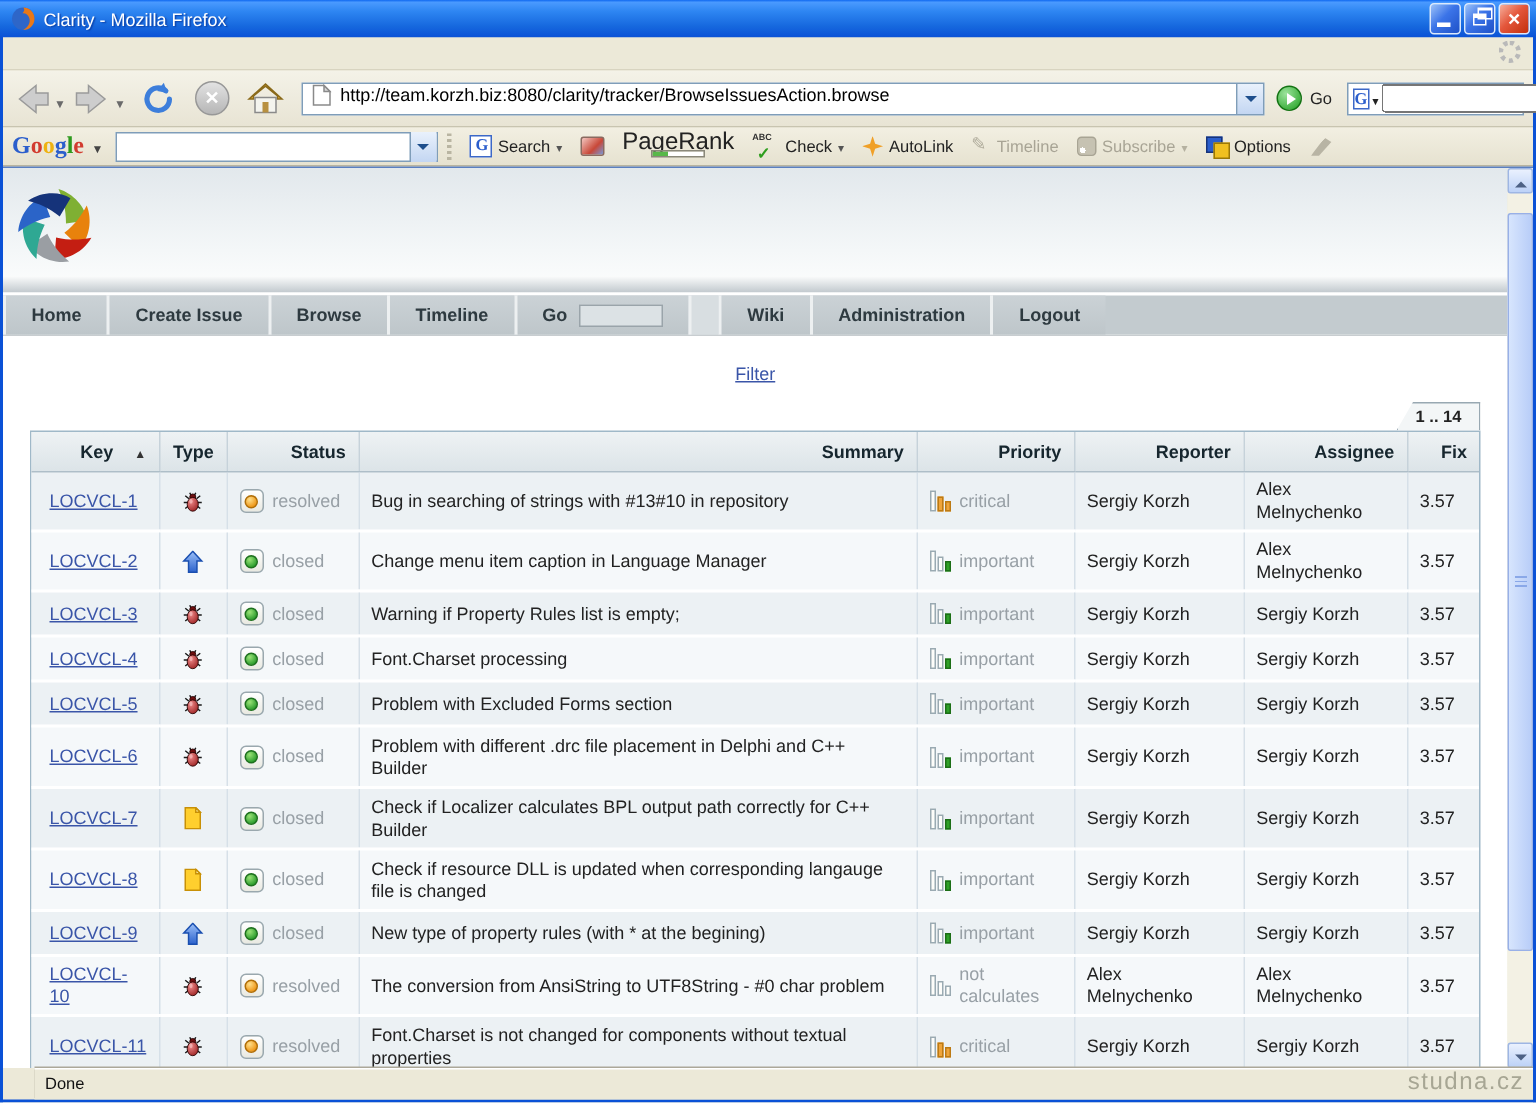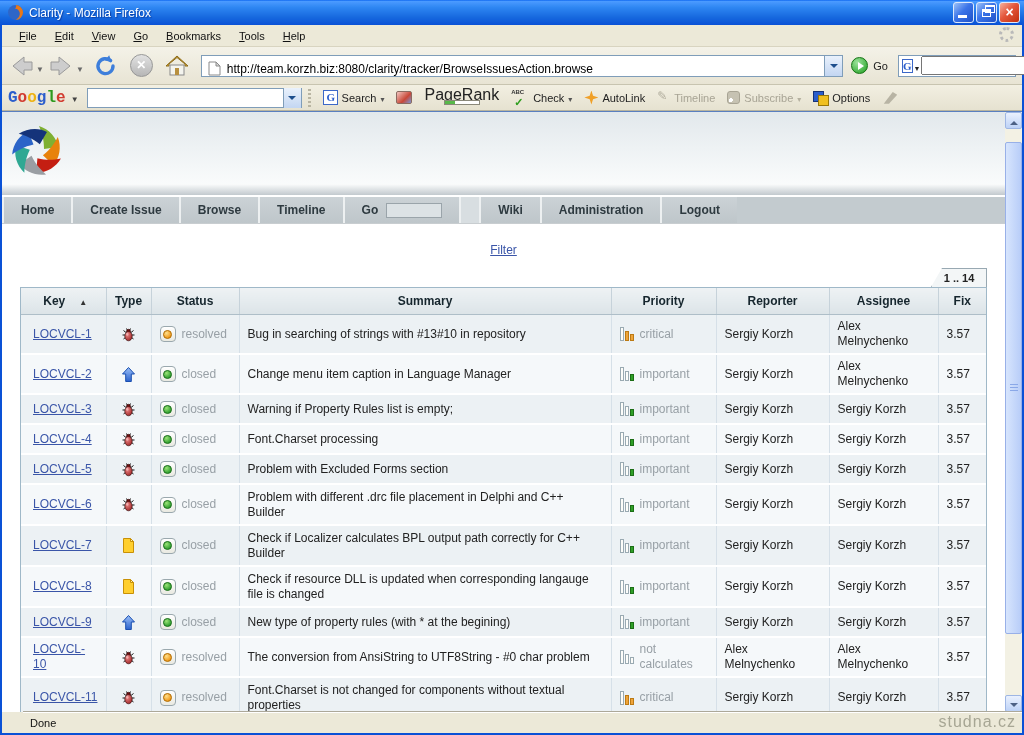--- a/index.html
+++ b/index.html
@@ -31,39 +31,39 @@
   .throbber { position:absolute; right:8px; top:2px; width:15px; height:15px; border:3px dotted #B9B9B9; border-radius:50%; }
 
   
   .navbar { position:absolute; top:47px; left:0; right:0; height:38px; background:linear-gradient(#F4F2E8,#E8E4D4);
     border-bottom:1px solid #C8C4B0; display:flex; align-items:center; padding:0 6px; }
   .navgrp { display:flex; align-items:center; }
   .ddcaret { font-size:8px; color:#6A6A6A; margin:8px 4px 0 1px; }
   .stopbtn { width:23px; height:23px; border-radius:50%; background:linear-gradient(#E2E2E2,#B6B6B6);
     border:1px solid #979797; color:#fff; font-weight:bold; font-size:12px; text-align:center; line-height:21px; margin:0 6px; }
   .homebtn, .reloadbtn { margin:0 5px; }
-  .urlbox { flex:1; height:22px; background:#fff; border:1px solid #7F9DB9; display:flex; align-items:flex-end; margin:0 8px 0 6px; }
+  .urlbox { flex:1; height:22px; background:#fff; border:1px solid #7F9DB9; display:flex; align-items:flex-start; margin:0 8px 0 6px; }
   .url-favicon { width:13px; height:15px; margin:0 6px; flex:0 0 auto; }
   .urlbox input { flex:1; border:none; outline:none; font-size:12px; font-family:"Liberation Sans",sans-serif; color:#000; background:transparent; }
   .url-dd { width:18px; height:20px; background:linear-gradient(#E9F1FC,#C3D6F2); border-left:1px solid #7F9DB9;
     display:flex; align-items:center; justify-content:center; }
   .url-dd::before { content:""; border:4px solid transparent; border-top-color:#1D4E8C; margin-top:4px; }
   .gobtn-circle { width:17px; height:17px; border-radius:50%; background:radial-gradient(circle at 35% 30%,#9CE39C,#1E9E1E);
     border:1px solid #127212; position:relative; margin-right:5px; }
   .gobtn-circle::before { content:""; position:absolute; left:6px; top:4px; border:4px solid transparent; border-left:6px solid #fff; }
   .go-label { font-size:11px; color:#222; margin-right:10px; }
   .searchbox { width:118px; height:22px; background:#fff; border:1px solid #7F9DB9; display:flex; align-items:center; padding-left:3px; }
   .g-sq { width:14px; height:14px; border:1px solid #3C68C8; font-size:11px; font-weight:bold; color:#2B5ECC;
     font-family:"Liberation Serif",serif; text-align:center; line-height:13px; }
   .g-sq-dd { font-size:7px; color:#222; margin:6px 0 0 1px; }
 
   
   .gtoolbar { position:absolute; top:85px; left:0; right:0; height:26px; background:linear-gradient(#F2EFE2,#E6E2D0);
     border-bottom:1px solid #B8B4A0; display:flex; align-items:center; padding:0 6px; font-size:11px; color:#222; }
-  .google-logo { font-family:Liberation Mono, monospace; font-weight:bold; font-size:16px; letter-spacing:0; margin-right:2px; }
+  .google-logo { font-family:Liberation Serif, serif; font-weight:bold; font-size:16px; letter-spacing:0; margin-right:2px; }
   .logo-dd { font-size:8px; color:#444; margin:4px 8px 0 3px; }
   .gsearch-input { width:215px; height:20px; border:1px solid #7F9DB9; background:#fff; display:flex; align-items:center; }
   .gsearch-input input { flex:1; border:none; outline:none; background:transparent; font-size:12px; }
   .gsep { width:7px; height:18px; margin:0 6px; background:repeating-linear-gradient(180deg,#B9B5A2 0 2px,transparent 2px 4px); width:3px; }
   .gbtns { display:flex; align-items:center; }
   .gbtn { display:flex; align-items:center; gap:4px; padding:2px 6px; border-radius:2px; }
   .gbtn.disabled .glabel { color:#A8A495; }
   .glabel { font-size:11px; }
   .gdd::before { content:"▾"; font-size:8px; color:#555; }
   .gbtn.disabled .gdd::before { color:#B5B1A0; }
@@ -114,21 +114,21 @@
   .pagination { width:56px; height:19px; background:#F3F6F7; border:1px solid #98A8B2; border-bottom:none;
     clip-path:polygon(11px 0,100% 0,100% 100%,0 100%); text-align:center; font-size:11px; font-weight:bold;
     color:#222; line-height:19px; }
 
   
   .tablewrap { width:967px; margin-left:18px; border:1px solid #9FB8C8; background:#fff; }
   table { border-collapse:collapse; table-layout:fixed; width:100%; font-size:12px; }
   col.w-key{width:85px} col.w-type{width:45px} col.w-status{width:88px} col.w-summary{width:372px}
   col.w-priority{width:105px} col.w-reporter{width:113px} col.w-assignee{width:109px}
   th { background:linear-gradient(#EEF2F4,#DCE4E8); font-size:12px; font-weight:bold; color:#16262E;
-    text-align:center; padding:6px 8px; border-right:1px solid #C6D2DA; border-bottom:1px solid #AEBEC8; }
+    text-align:right; padding:6px 8px; border-right:1px solid #C6D2DA; border-bottom:1px solid #AEBEC8; }
   th:first-child { padding-left:12px; }
   th:last-child { border-right:none; }
   .sort { font-size:8px; color:#333; margin-left:14px; display:none; }
   th.sorted .sort { display:inline; }
   td { padding:4px 8px; border-right:1px solid #D6E0E8; border-bottom:2px solid #FFFFFF; vertical-align:middle;
     color:#222; line-height:15px; }
   td:last-child { border-right:none; }
   tr.odd td { background:#ECF1F4; }
   tr.even td { background:#F5F8FA; }
   tr.h1 td { height:30px; } tr.h2 td { height:41px; }
@@ -202,21 +202,20 @@
       <span class="winbtn">
           <span class="glyph-restore"></span>
         </span>
       <span class="winbtn close">
           <span class="glyph-close">×</span>
         </span>
     </span>
   </div>
 
   <div class="menubar">
-    <span><span class="menu-item">File</span><span class="menu-item">Edit</span><span class="menu-item">View</span><span class="menu-item">Go</span><span class="menu-item">Bookmarks</span><span class="menu-item">Tools</span><span class="menu-item">Help</span></span>
     <span class="throbber"></span>
   </div>
 
   <div class="navbar">
     <span class="navgrp">
       <svg width="27" height="26" viewBox="0 0 27 26">
         <path d="M16 4 L5 13 L16 22 V17 H24 V9 H16 Z" fill="#CDCDCD" stroke="#9A9A9A"></path>
       </svg>
       <span class="ddcaret">▼</span>
       <svg width="27" height="26" viewBox="0 0 27 26">

